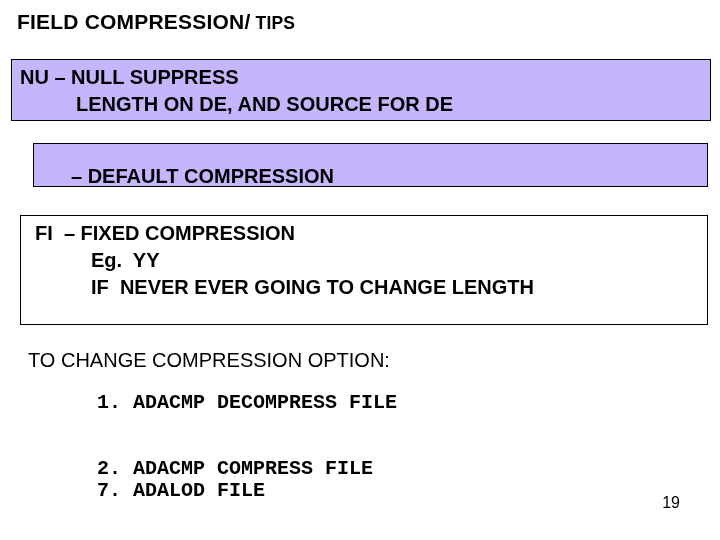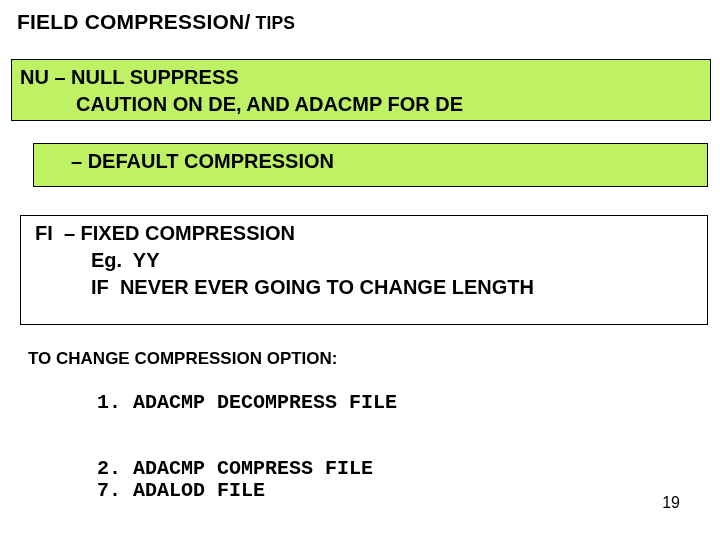--- a/index.html
+++ b/index.html
@@ -26,21 +26,21 @@
     font-size: 21px;
     letter-spacing: 0.2px;
     text-align: right;
   }
   .title .small {
     font-size: 17.5px;
     font-weight: 700;
   }
   .box {
     position: absolute;
-    background: #bef264; 
+    background: #c4b5fd; 
     border: 1.4px solid #000;
     box-sizing: border-box;
     padding: 4px 8px 6px 8px;
   }
   .box1 {
     left: 11px;
     top: 59px;
     width: 700px;
     height: 62px;
   }
@@ -58,30 +58,30 @@
     height: 110px;
   }
   .line {
     font-weight: 700;
     font-size: 20px;
     line-height: 27px;
     white-space: pre;
   }
   .pad-first { text-indent: 0; }
   .pad-sub { padding-left: 56px; }
-  .box2 .line { padding-left: 29px; }
+  .box2 .line { padding-left: 29px; margin-top: 15px; }
   .box3 .line { padding-left: 6px; }
   .box3 .sub { padding-left: 62px; }
 
   .change-heading {
     position: absolute;
     left: 28px;
     top: 349px;
-    font-weight: 700;
-    font-size: 17px;
+    font-weight: 400;
+    font-size: 20px;
   }
   .step {
     position: absolute;
     font-weight: 700;
     font-size: 20px;
     left: 97px;
     font-family: Liberation Mono, monospace;
   }
   .step1 { top: 391px; }
   .step2 { top: 434px; margin-top: 23px; }
@@ -99,21 +99,21 @@
 <body>
 
 <div class="slide">
 
   <div class="title">
     <span>FIELD COMPRESSION/</span><span class="small"> TIPS</span>
   </div>
 
   <div class="box box1">
     <div class="line pad-first">NU – NULL SUPPRESS</div>
-    <div class="line pad-sub">CAUTION ON DE, AND ADACMP FOR DE</div>
+    <div class="line pad-sub">LENGTH ON DE, AND SOURCE FOR DE</div>
   </div>
 
   <div class="box box2">
     <div class="line">– DEFAULT COMPRESSION</div>
   </div>
 
   <div class="box box3">
     <div class="line">FI  – FIXED COMPRESSION</div>
     <div class="line sub">Eg.  YY</div>
     <div class="line sub">IF  NEVER EVER GOING TO CHANGE LENGTH</div>

